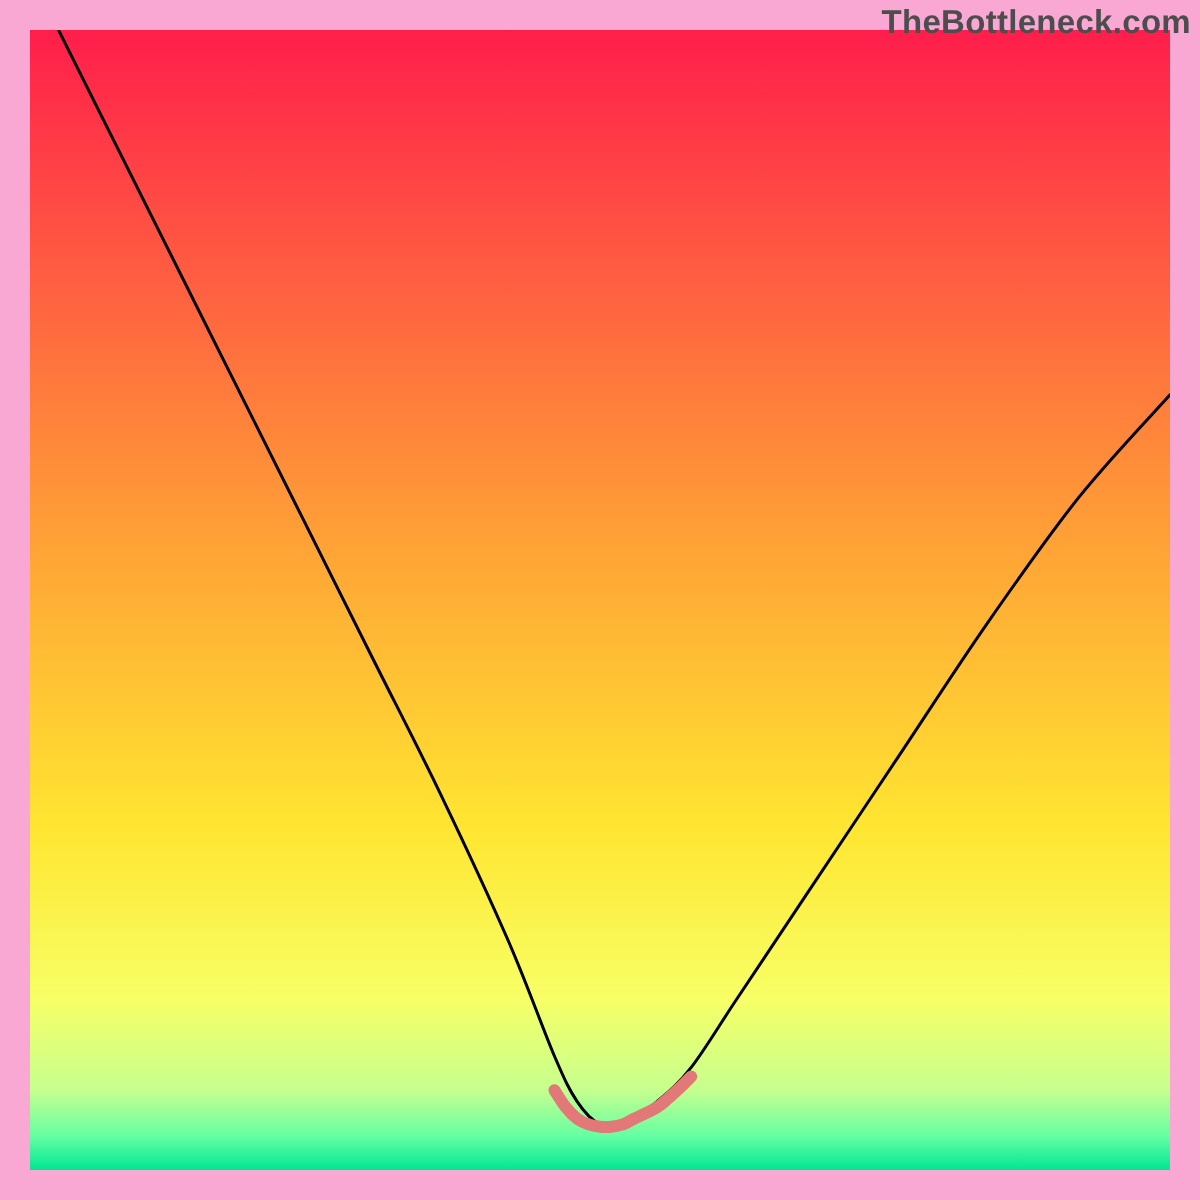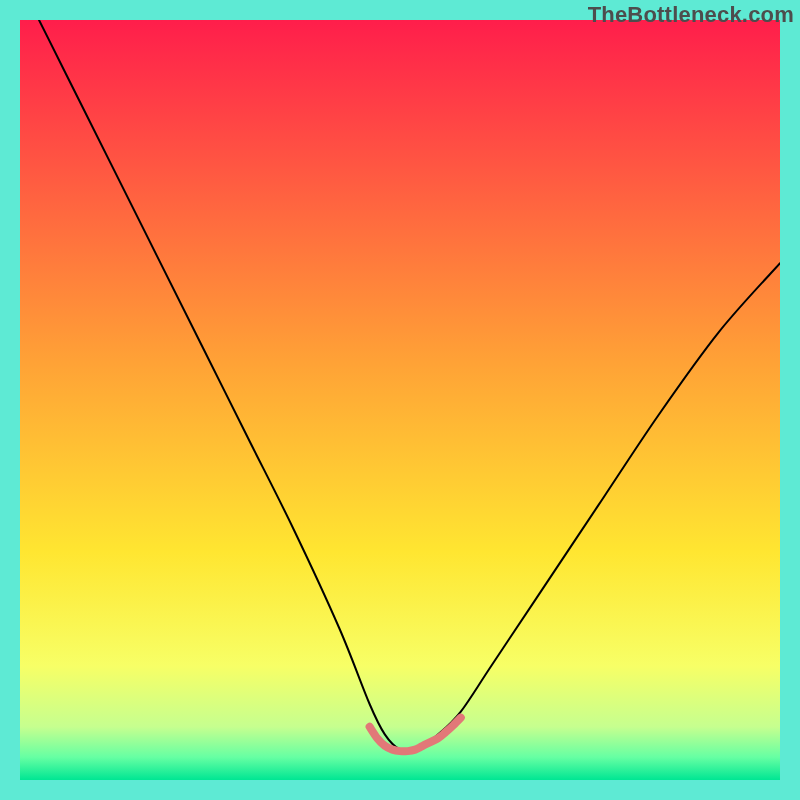--- a/index.html
+++ b/index.html
@@ -7,21 +7,21 @@
     padding: 0;
     width: 800px;
     height: 800px;
     background: #000;
     overflow: hidden;
   }
   .frame {
     position: relative;
     width: 800px;
     height: 800px;
-    background: #5eead4;
+    background: #f9a8d4;
   }
   .plot {
     position: absolute;
     left: 20px;
     top: 20px;
     width: 760px;
     height: 760px;
   }
   .watermark {
     position: absolute;

